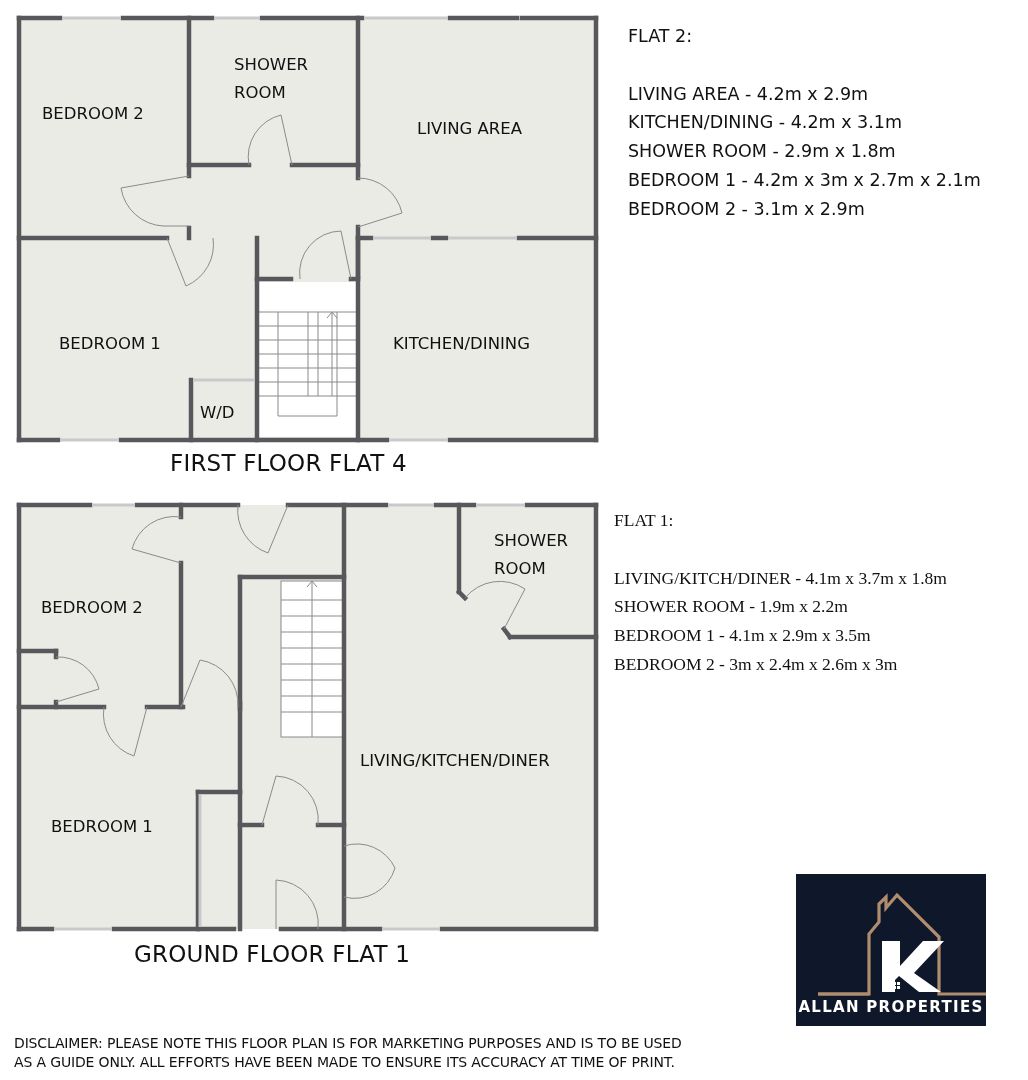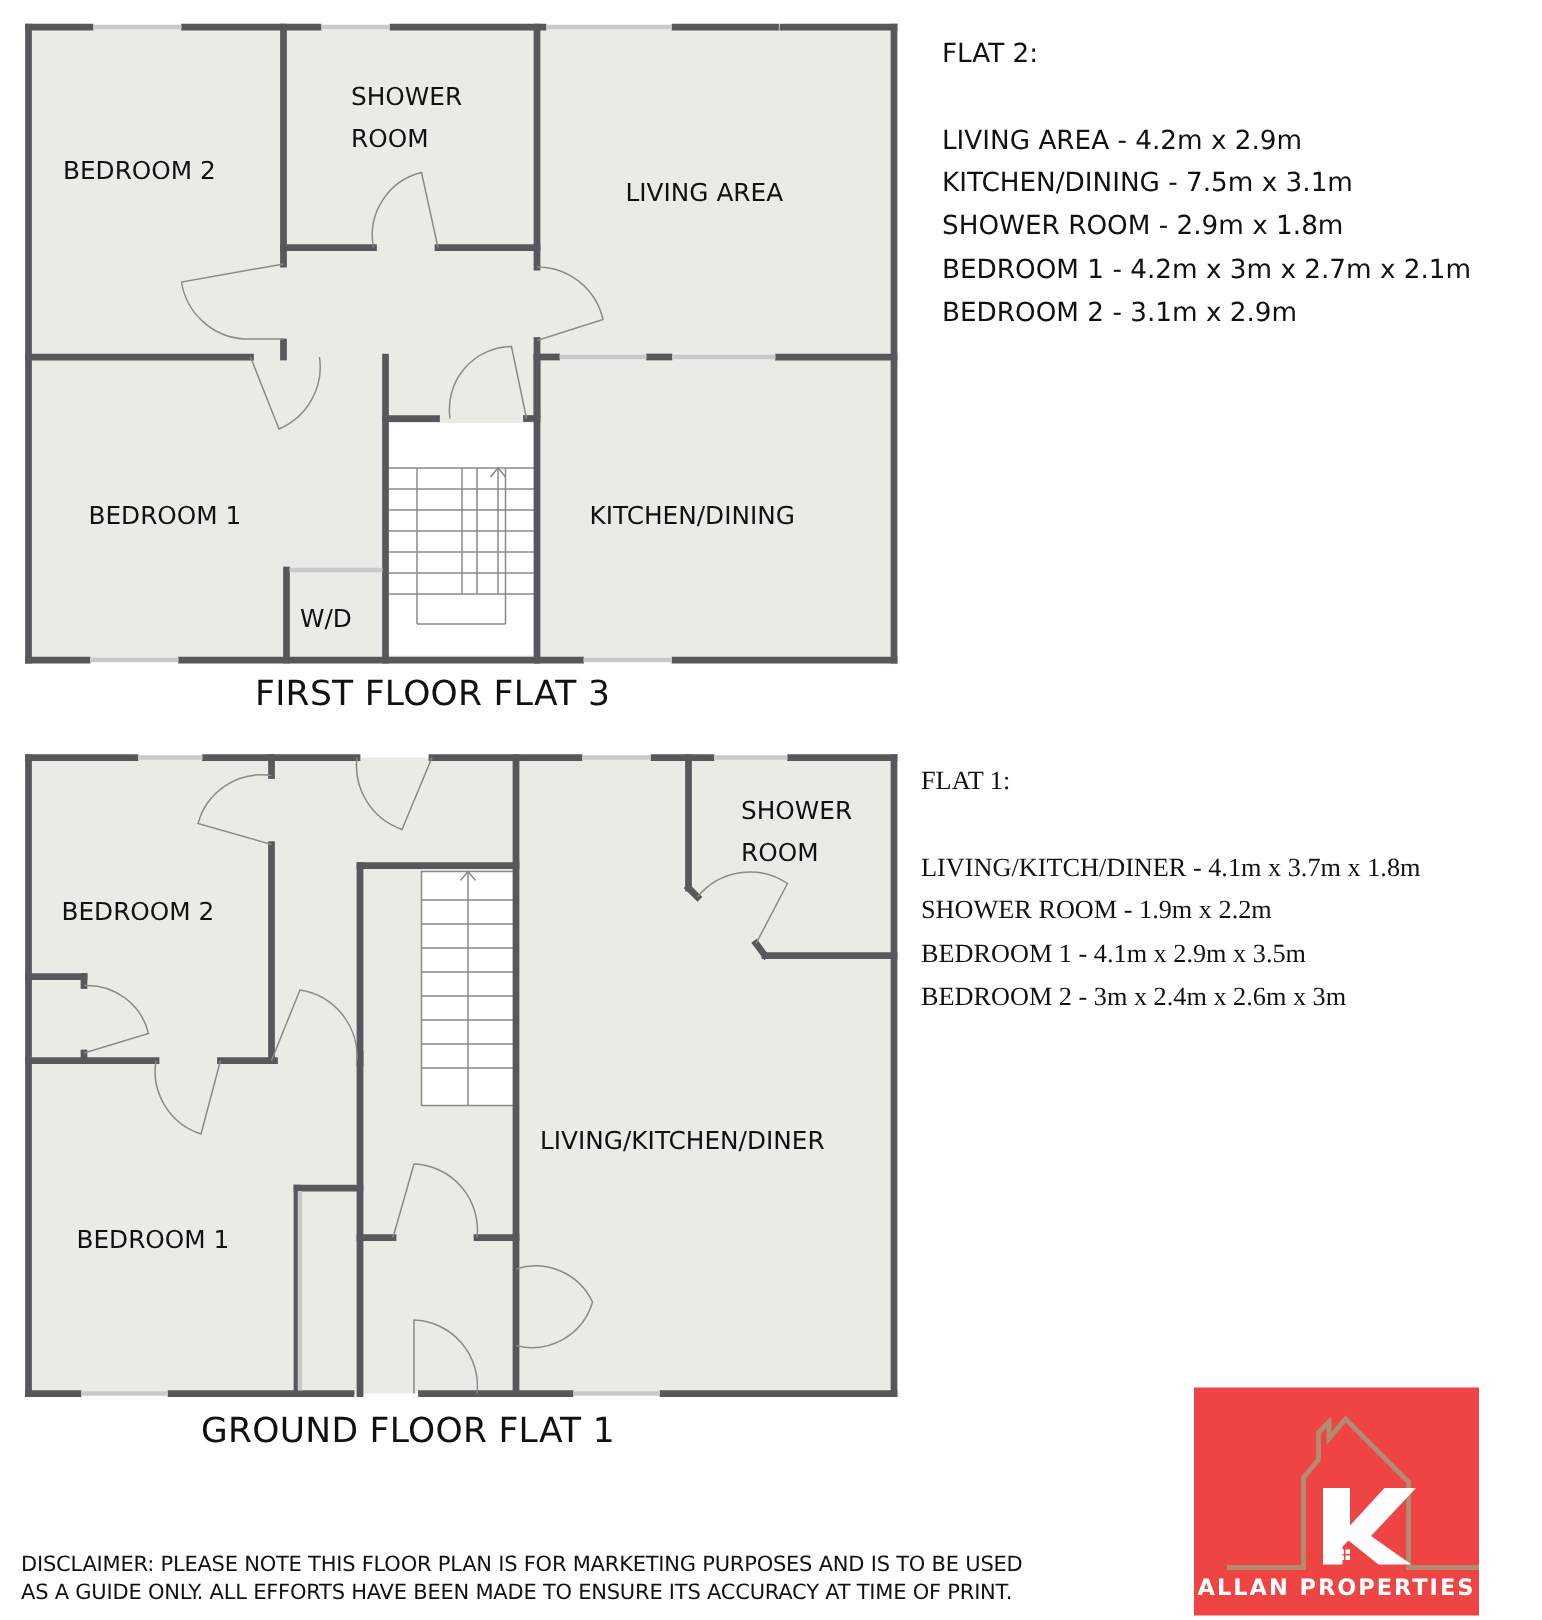--- a/index.html
+++ b/index.html
@@ -2,21 +2,21 @@
 <html><head>
 <meta charset="utf-8">
 <style>
   html, body { margin:0; padding:0; background:#ffffff; }
   body { width:1028px; height:1080px; position:relative; overflow:hidden; font-family:"DejaVu Sans", sans-serif; color:#111; }
   .plan { position:absolute; left:0; top:0; }
   .floor-title { position:absolute; font-size:23px; letter-spacing:0.2px; white-space:nowrap; }
   .specs { position:absolute; font-size:17.5px; line-height:28.8px; white-space:nowrap; }
   .specs .head { margin-bottom:28.8px; }
   .disclaimer { position:absolute; left:14px; top:1034px; font-size:14px; line-height:19px; white-space:nowrap; letter-spacing:-0.15px; }
-  .logo { position:absolute; left:796px; top:925px; width:190px; height:152px; background:#ef4444; }
+  .logo { position:absolute; left:796px; top:874px; width:190px; height:152px; background:#0f172a; }
   .logo-text { position:absolute; left:0; width:100%; top:124px; text-align:center; color:#fff; font-weight:bold; font-size:15px; letter-spacing:1.3px; }
   .room-label { font-family:"DejaVu Sans", sans-serif; font-size:16.5px; fill:#111; }
 </style>
 </head>
 <body>
 
 <svg class="plan" width="1028" height="1080" viewBox="0 0 1028 1080">
   <g>
     <rect x="19" y="18" width="577" height="423" fill="#ebebe6"></rect>
     <rect x="259" y="282" width="97" height="155" fill="#ffffff"></rect>
@@ -165,27 +165,27 @@
   </g>
   <g>
     <text class="room-label" x="41" y="613">BEDROOM 2</text>
     <text class="room-label" x="494" y="546">SHOWER</text>
     <text class="room-label" x="494" y="574">ROOM</text>
     <text class="room-label" x="360" y="766">LIVING/KITCHEN/DINER</text>
     <text class="room-label" x="51" y="832">BEDROOM 1</text>
   </g>
 </svg>
 
-<div class="floor-title" style="left:170px; top:450px;">FIRST FLOOR FLAT 3</div>
+<div class="floor-title" style="left:170px; top:450px;">FIRST FLOOR FLAT 4</div>
 <div class="floor-title" style="left:134px; top:941px;">GROUND FLOOR FLAT 1</div>
 
 <div class="specs" style="left:614px; top:22px;margin-left:14px;">
   <div class="head">FLAT 2:</div>
   <div>LIVING AREA - 4.2m x 2.9m</div>
-  <div>KITCHEN/DINING - 7.5m x 3.1m</div>
+  <div>KITCHEN/DINING - 4.2m x 3.1m</div>
   <div>SHOWER ROOM - 2.9m x 1.8m</div>
   <div>BEDROOM 1 - 4.2m x 3m x 2.7m x 2.1m</div>
   <div>BEDROOM 2 - 3.1m x 2.9m</div>
 </div>
 
 <div class="specs" style="left:614px; top:506px;font-family:Liberation Serif, serif;">
   <div class="head">FLAT 1:</div>
   <div>LIVING/KITCH/DINER - 4.1m x 3.7m x 1.8m</div>
   <div>SHOWER ROOM - 1.9m x 2.2m</div>
   <div>BEDROOM 1 - 4.1m x 2.9m x 3.5m</div>

